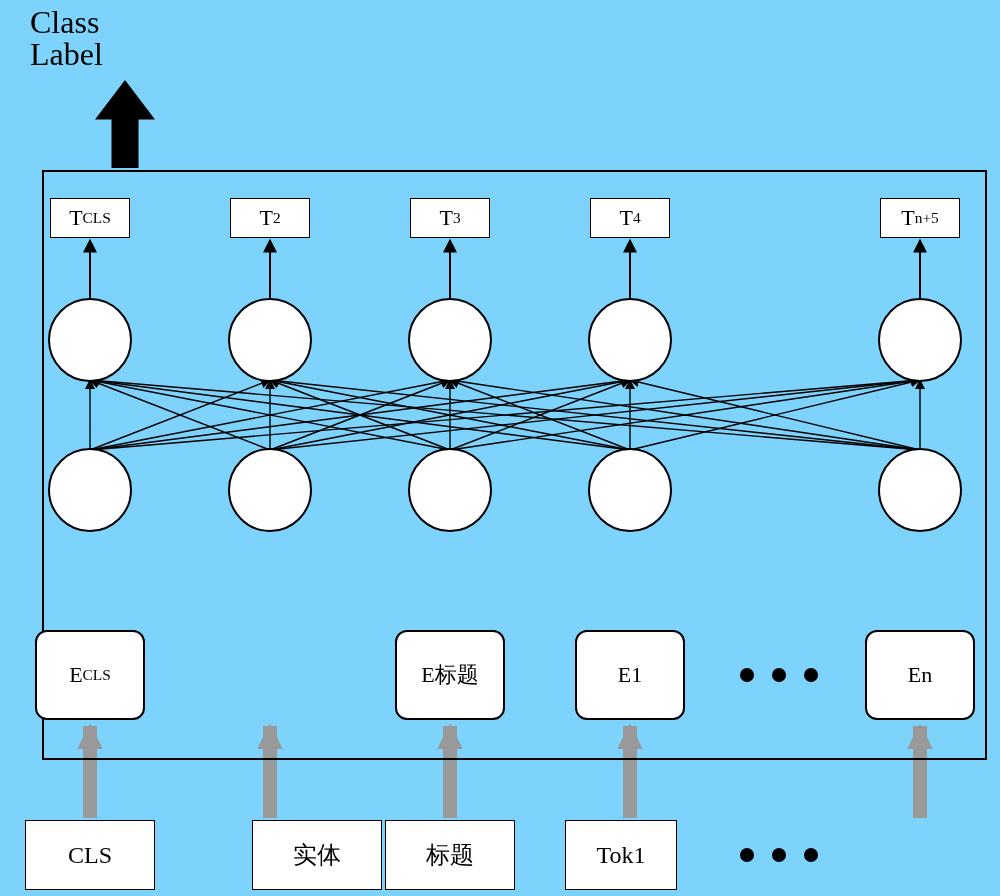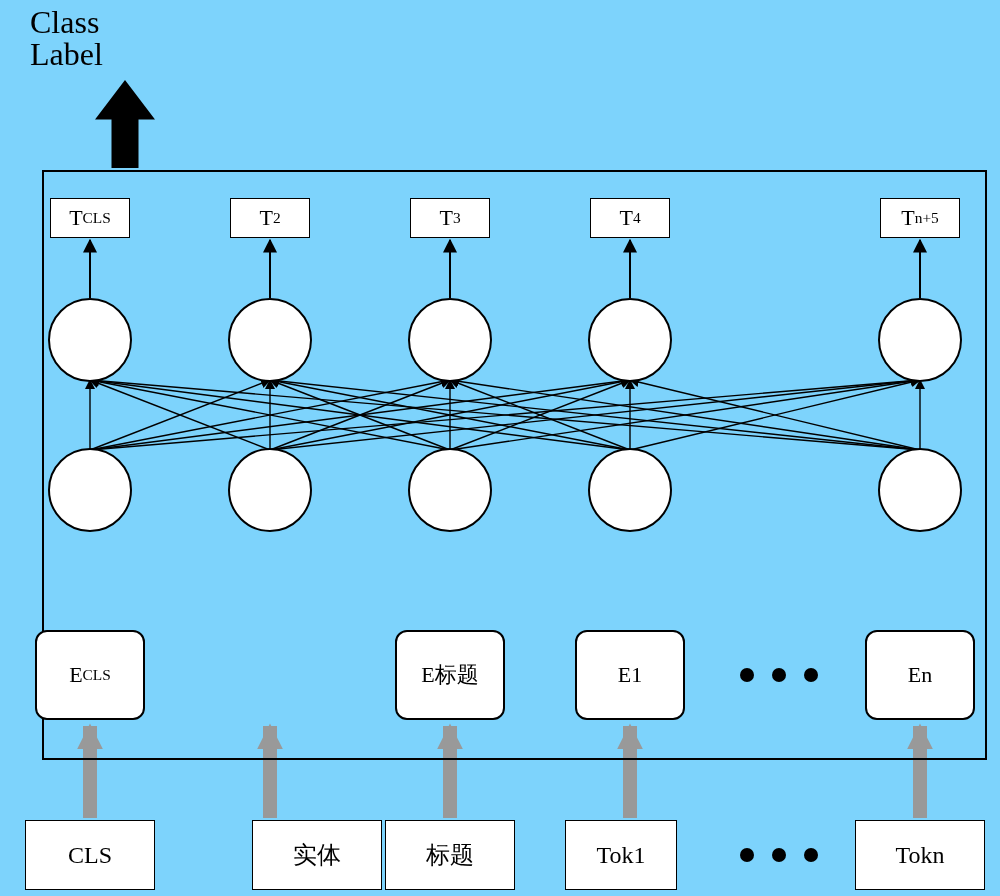--- a/index.html
+++ b/index.html
@@ -155,19 +155,18 @@
     <div class="abs ebox" style="left: 865px; top: 630px; width: 110px; height: 90px;">En</div>
     <div class="abs dots" style="left: 740px; top: 667px; width: 110px; height: 16px;">
       <div class="dot"></div>
       <div class="dot"></div>
       <div class="dot"></div>
     </div>
     <div class="abs inbox" style="left: 25px; top: 820px; width: 130px; height: 70px;">CLS</div>
     <div class="abs inbox" style="left: 205px; top: 820px; width: 130px; height: 70px; margin-left: 47px;">实体</div>
     <div class="abs inbox" style="left: 385px; top: 820px; width: 130px; height: 70px; text-align: center;">标题</div>
     <div class="abs inbox" style="left: 565px; top: 820px; width: 112px; height: 70px;">Tok1</div>
-    <div class="abs inbox" style="left: 855px; top: 820px; width: 130px; height: 70px;">Tokn</div>
     <div class="abs dots" style="left: 740px; top: 847px; width: 110px; height: 16px;">
       <div class="dot"></div>
       <div class="dot"></div>
       <div class="dot"></div>
     </div>
   </div>
 
 </body></html>

